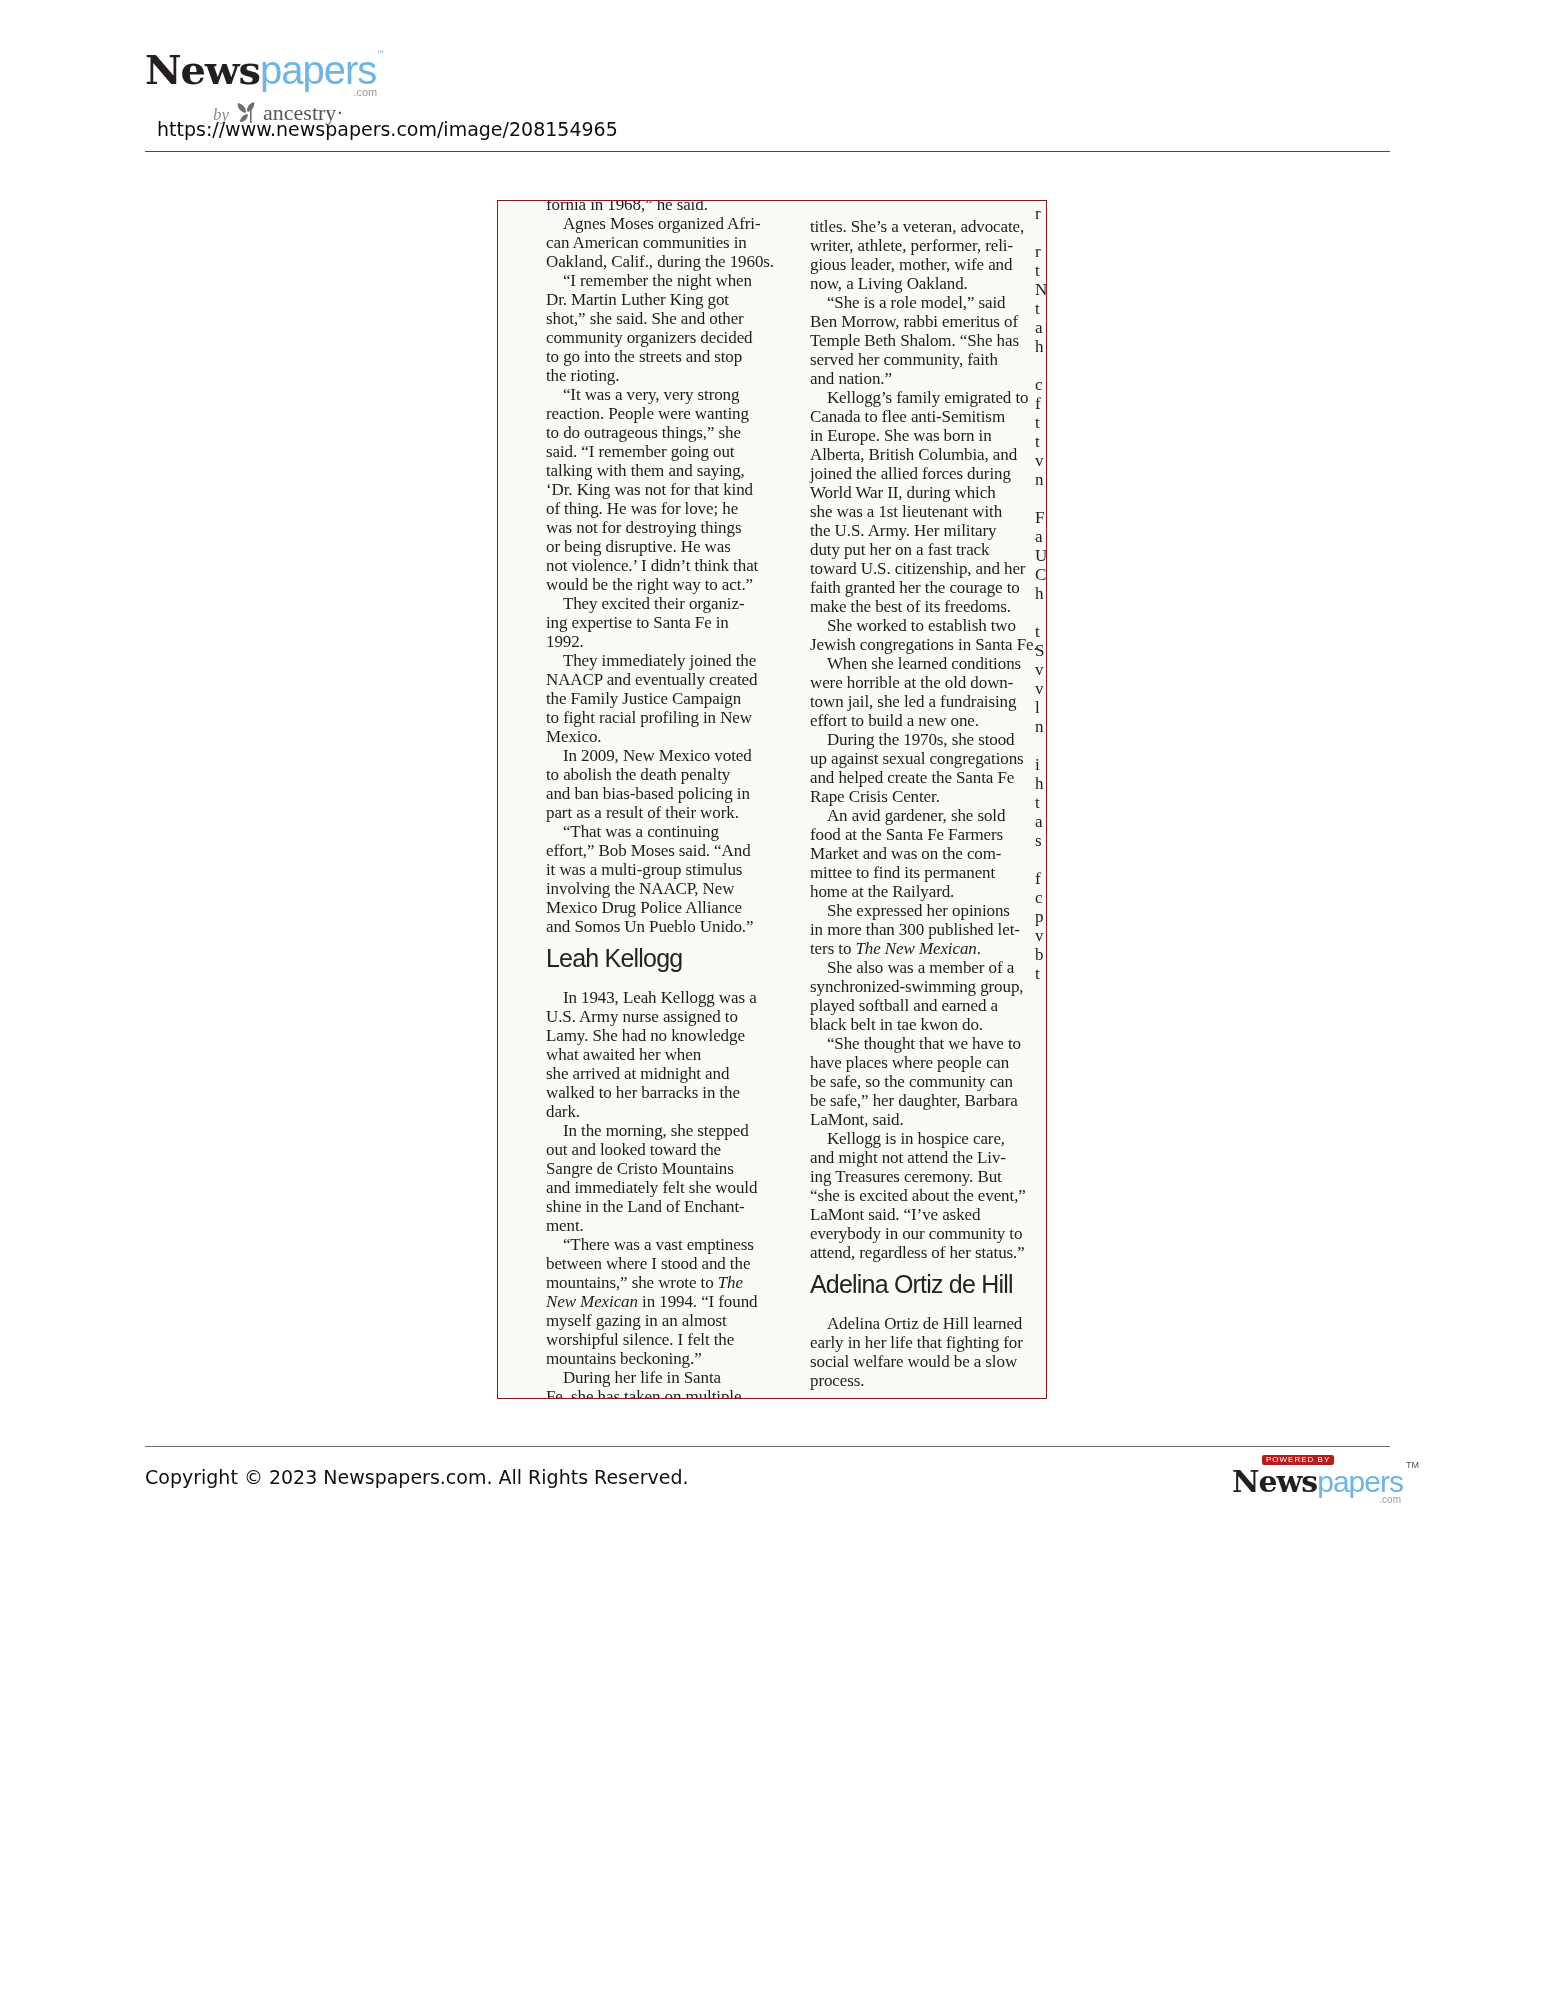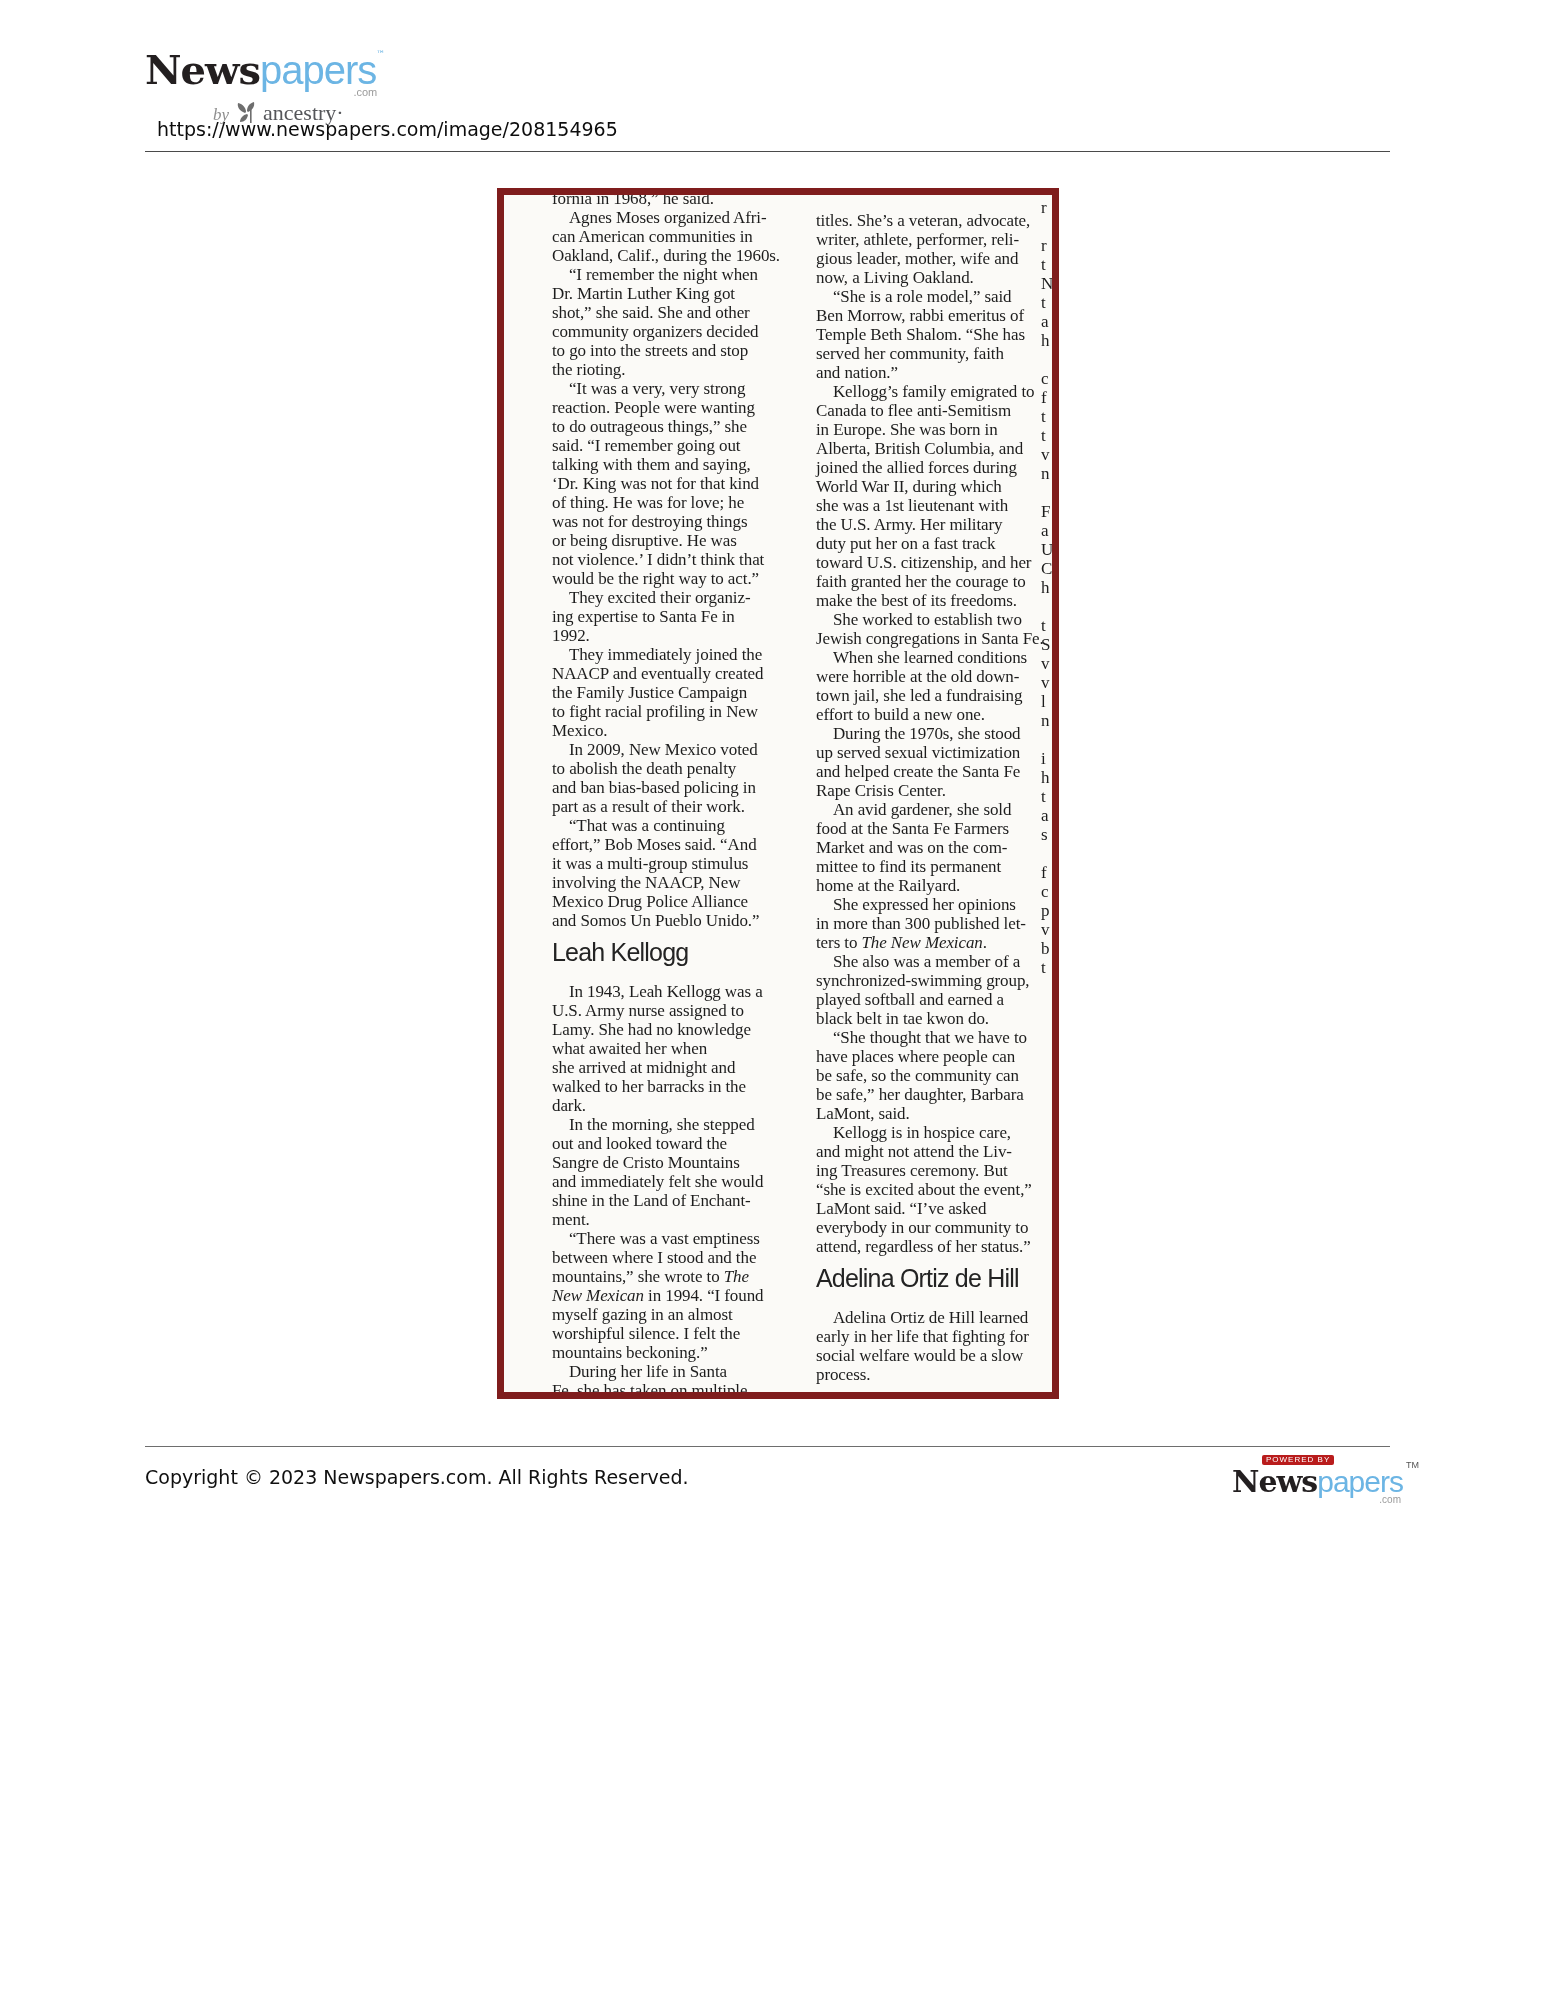--- a/index.html
+++ b/index.html
@@ -24,22 +24,22 @@
   #title-line{line-height:1.2;}
   .clip-title{font-family:"DejaVu Serif",serif;font-weight:bold;font-size:19px;color:#151515;}
   .clip-date{font-family:"DejaVu Sans",sans-serif;font-size:19px;color:#151515;}
   #download-line{margin-top:9px;font-size:19px;color:#151515;}
 
   .hline{position:absolute;left:145px;width:1245px;height:1px;background:#4a4a4a;}
   #header-line{top:151px;}
   #footer-line{top:1446px;background:#6e6e6e;}
 
   
-  #clipping{position:absolute;left:497px;top:188px;width:548px;height:1197px;
-            border:7px solid #7f1d1d;background:#fbfaf7;overflow:hidden;}
+  #clipping{position:absolute;left:497px;top:200px;width:548px;height:1197px;
+            border:1px solid #7f1d1d;background:#fbfaf7;overflow:hidden;}
   .col{position:absolute;font-family:"Liberation Serif",serif;font-size:17px;line-height:19px;
        color:#1d1d1d;letter-spacing:-0.1px;}
   #col1{left:48px;top:-6px;width:264px;}
   #col2{left:312px;top:16px;width:264px;}
   .text-line{white-space:pre;height:19px;}
   .headline{font-family:"Liberation Sans",sans-serif;font-weight:normal;font-size:25px;
             letter-spacing:-0.8px;color:#232323;margin:13px 0 10px 0;height:29px;white-space:pre;}
   #edge-fragments{position:absolute;right:0px;top:3px;width:11px;overflow:hidden;
                   font-family:"Liberation Serif",serif;font-size:17px;line-height:19px;color:#1d1d1d;}
   #edge-fragments .text-line{width:20px;}
@@ -168,21 +168,21 @@
         <div class="text-line">toward U.S. citizenship, and her</div>
         <div class="text-line">faith granted her the courage to</div>
         <div class="text-line">make the best of its freedoms.</div>
         <div class="text-line"> She worked to establish two</div>
         <div class="text-line">Jewish congregations in Santa Fe.</div>
         <div class="text-line"> When she learned conditions</div>
         <div class="text-line">were horrible at the old down-</div>
         <div class="text-line">town jail, she led a fundraising</div>
         <div class="text-line">effort to build a new one.</div>
         <div class="text-line"> During the 1970s, she stood</div>
-        <div class="text-line">up served sexual victimization</div>
+        <div class="text-line">up against sexual congregations</div>
         <div class="text-line">and helped create the Santa Fe</div>
         <div class="text-line">Rape Crisis Center.</div>
         <div class="text-line"> An avid gardener, she sold</div>
         <div class="text-line">food at the Santa Fe Farmers</div>
         <div class="text-line">Market and was on the com-</div>
         <div class="text-line">mittee to find its permanent</div>
         <div class="text-line">home at the Railyard.</div>
         <div class="text-line"> She expressed her opinions</div>
         <div class="text-line">in more than 300 published let-</div>
         <div class="text-line">ters to <i>The New Mexican</i>.</div>

